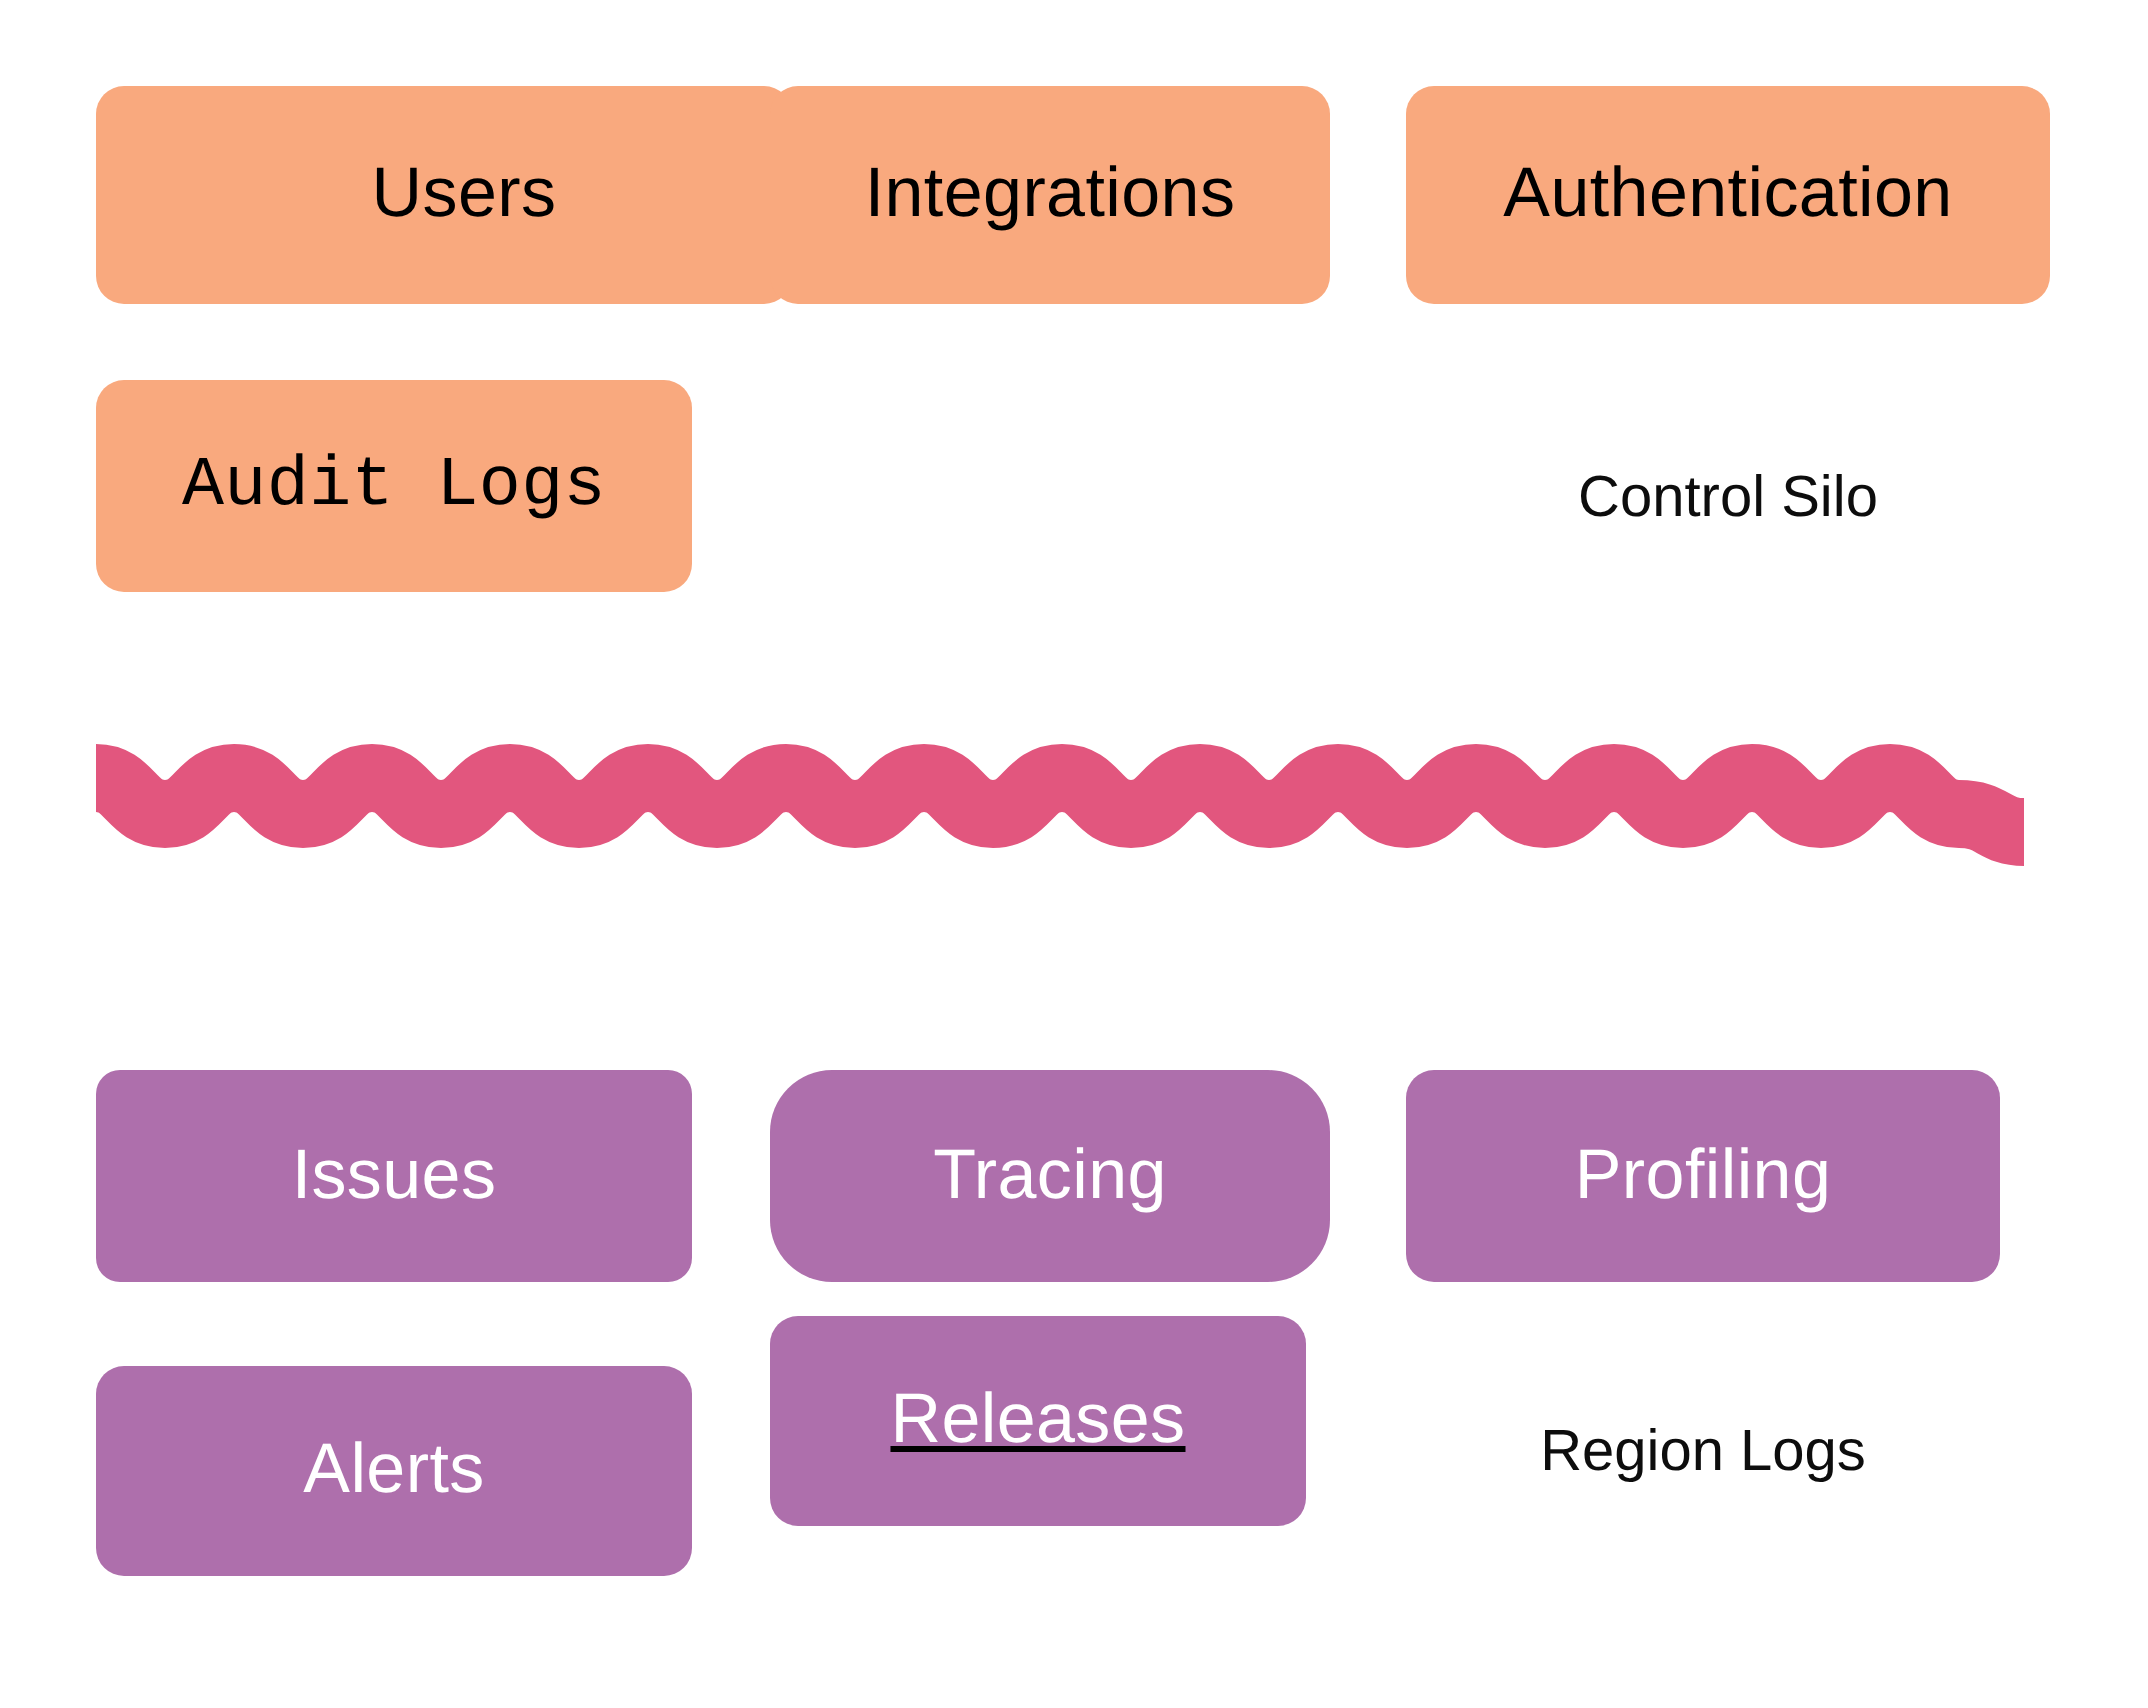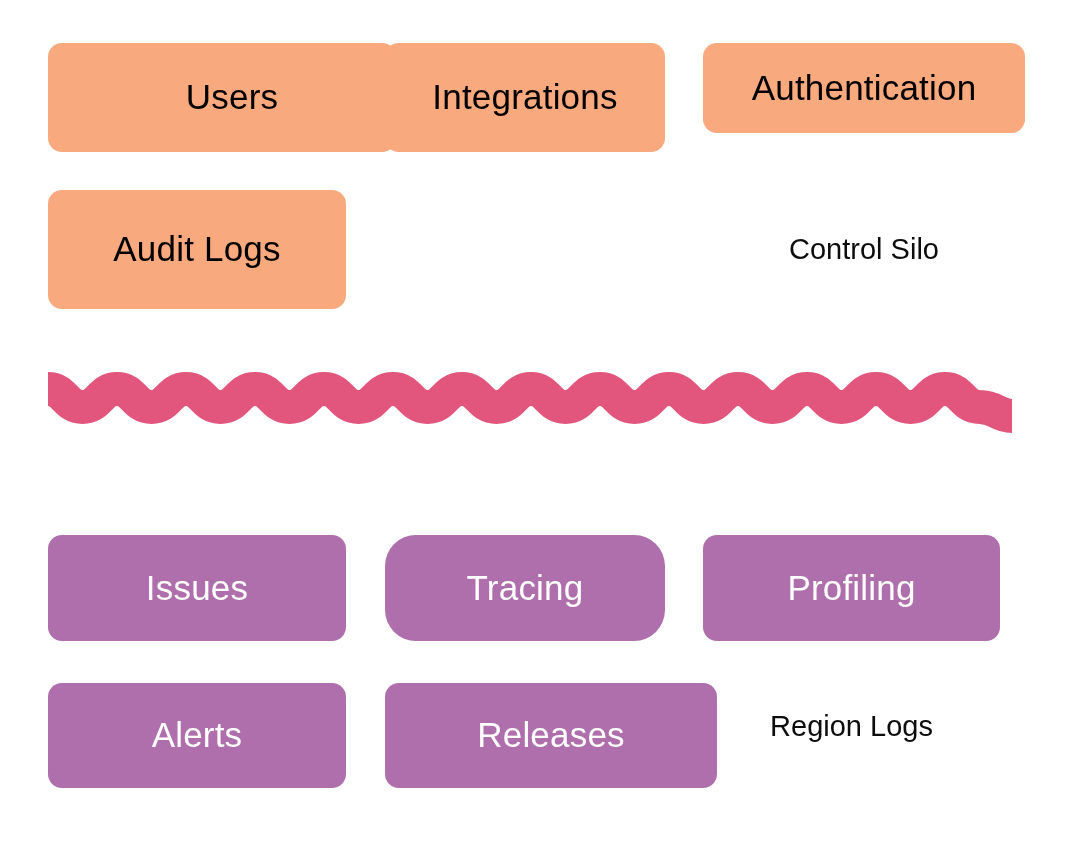--- a/index.html
+++ b/index.html
@@ -75,25 +75,25 @@
 <div id="canvas">
 
   <div class="node control" style="left:48px; top:43px; width:348px; height:109px;padding-left:20px;">
     <span class="node-label">Users</span>
   </div>
 
   <div class="node control" style="left:385px; top:43px; width:280px; height:109px;align-items:center;">
     <span class="node-label">Integrations</span>
   </div>
 
-  <div class="node control" style="left:703px; top:43px; width:322px; height:90px;">
+  <div class="node control" style="left:703px; top:43px; width:322px; height:109px;">
     <span class="node-label">Authentication</span>
   </div>
 
-  <div class="node control" style="left:48px; top:190px; width:298px; height:119px;">
+  <div class="node control" style="left:48px; top:190px; width:298px; height:106px;font-family:Liberation Mono, monospace;">
     <span class="node-label">Audit Logs</span>
   </div>
 
   <div class="silo-label" style="left:703px; top:222px; width:322px; height:54px;">
     <span>Control Silo</span>
   </div>
 
   <div class="divider-wrap">
     <svg width="1074" height="854" viewBox="0 0 1074 854" xmlns="http://www.w3.org/2000/svg" aria-hidden="true">
       <path d="M 48 389
@@ -121,37 +121,37 @@
                C 789.75 407, 789.75 389, 807 389
                C 824.25 389, 824.25 407, 841.5 407
                C 858.75 407, 858.75 389, 876 389
                C 893.25 389, 893.25 407, 910.5 407
                C 927.75 407, 927.75 389, 945 389
                C 962.25 389, 962.25 407, 979.5 407
                C 996.75 407, 996.75 416, 1012 416" fill="none" stroke="#e2567e" stroke-width="34" stroke-linecap="butt" stroke-linejoin="round"></path>
     </svg>
   </div>
 
-  <div class="node region" style="left:48px; top:535px; width:298px; height:106px;">
+  <div class="node region" style="left:48px; top:535px; width:298px; height:106px;border-radius:12px;">
     <span class="node-label">Issues</span>
   </div>
 
   <div class="node region" style="left:385px; top:535px; width:280px; height:106px;border-radius:31px;">
     <span class="node-label">Tracing</span>
   </div>
 
   <div class="node region" style="left:703px; top:535px; width:297px; height:106px;">
     <span class="node-label">Profiling</span>
   </div>
 
   <div class="node region" style="left:48px; top:683px; width:298px; height:105px;">
     <span class="node-label">Alerts</span>
   </div>
 
-  <div class="node region" style="left:385px; top:683px; width:332px; height:105px;">
+  <div class="node region" style="left:385px; top:658px; width:268px; height:105px;text-decoration:underline;">
     <span class="node-label">Releases</span>
   </div>
 
   <div class="silo-label" style="left:703px; top:699px; width:297px; height:54px;">
     <span>Region Logs</span>
   </div>
 
 </div>
 
 </body></html>

